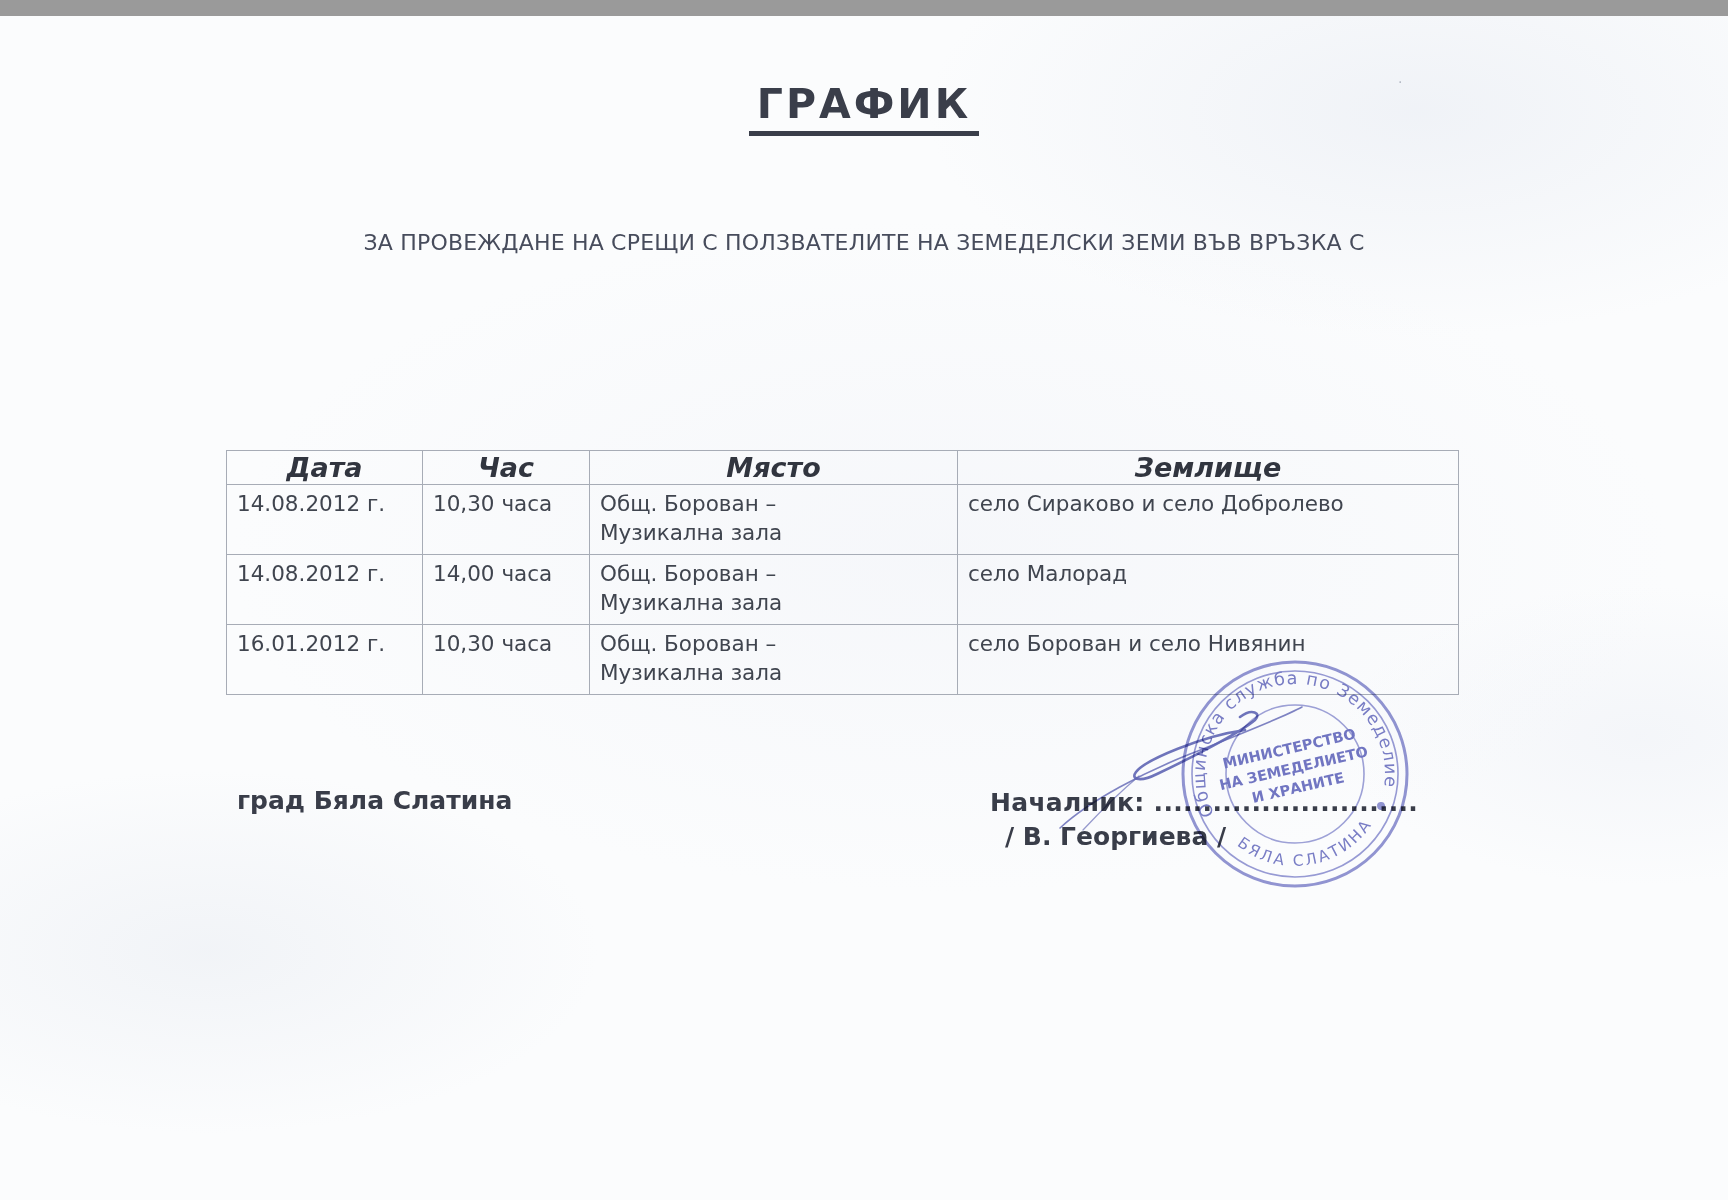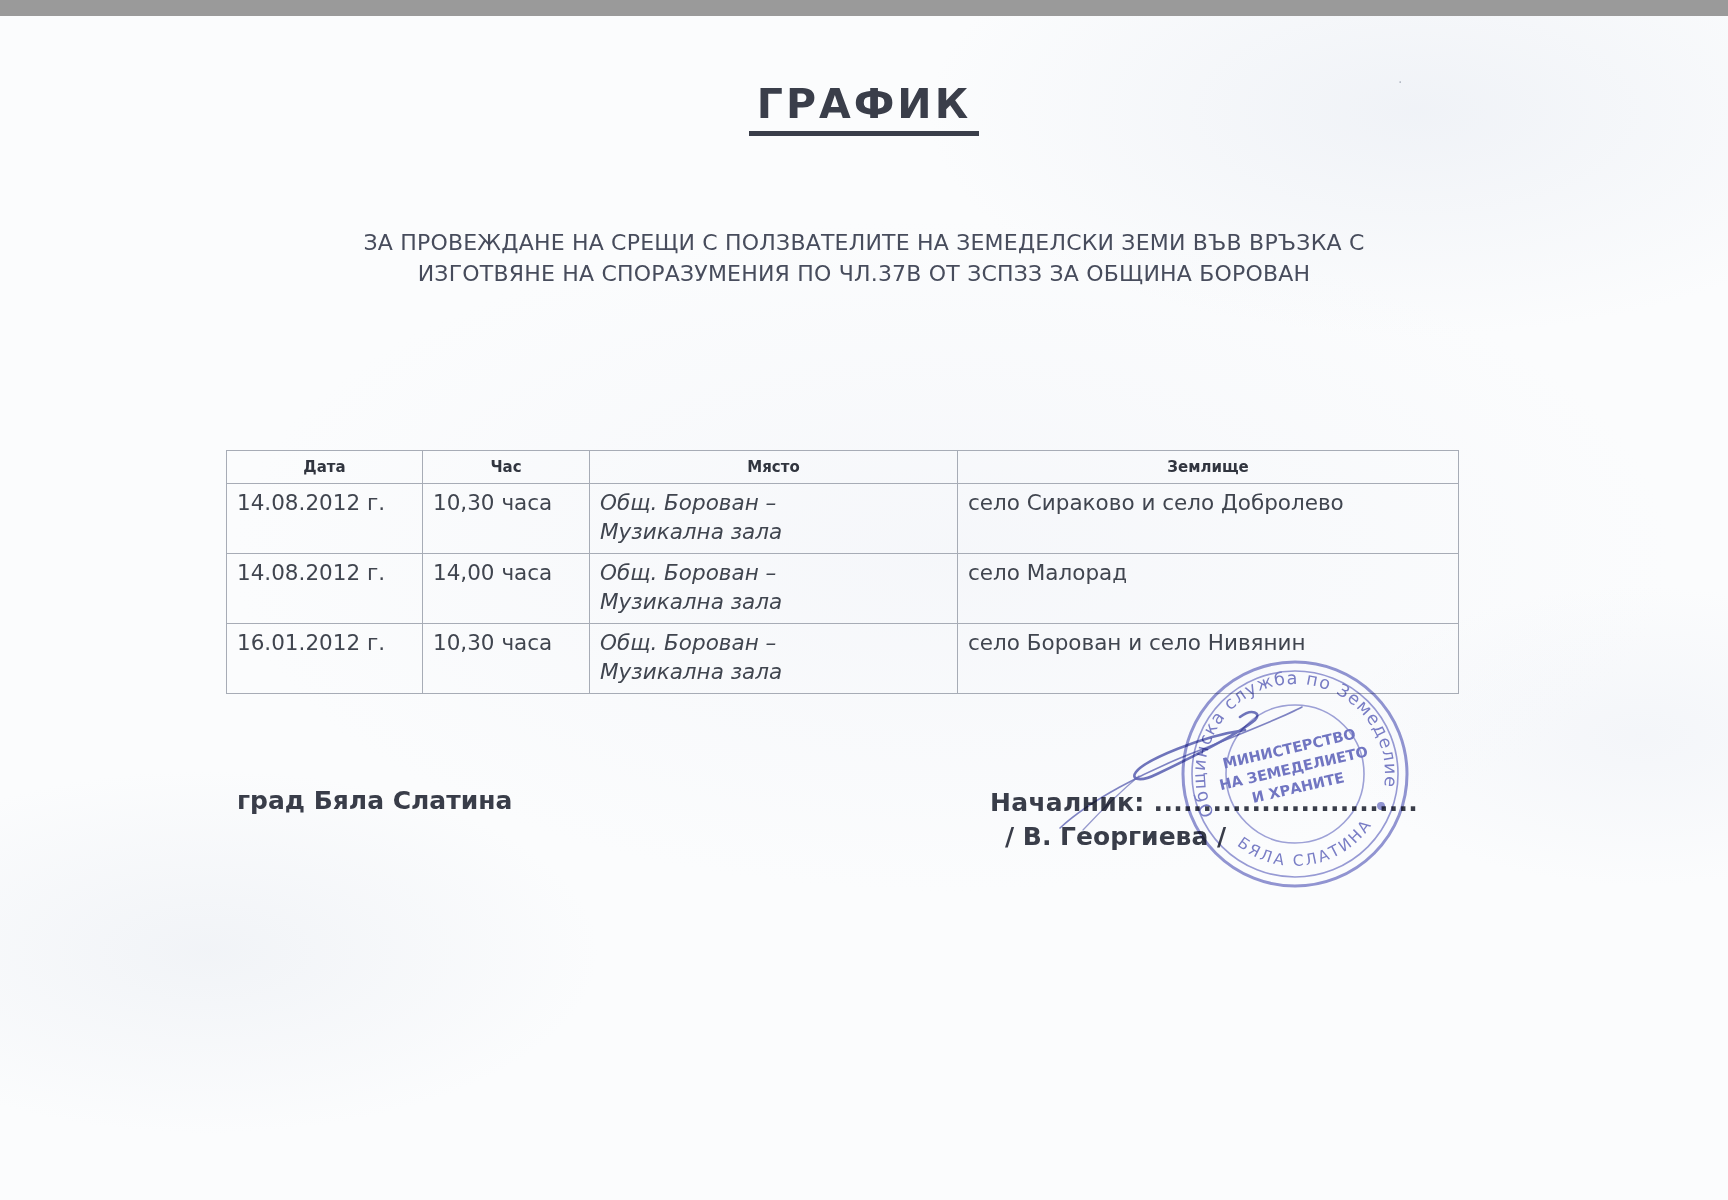--- a/index.html
+++ b/index.html
@@ -35,30 +35,30 @@
   table.meeting-table{
     position:absolute;left:226px;top:434px;
     width:1232px;
     border-collapse:collapse;table-layout:fixed;
     font-size:21.5px;color:#40454f;
   }
   table.meeting-table th, table.meeting-table td{
     border:1px solid #a7acb6;
   }
   table.meeting-table th{
-    font-size:15px;font-weight:bold;color:#31353f;
-    height:30px;padding:1px 4px;text-align:center;
+    font-size:27px;font-weight:bold;color:#31353f;
+    height:30px;padding:1px 4px;text-align:center;font-style:italic;
   }
   table.meeting-table td{
     vertical-align:top;
     height:59px;
     padding:4px 10px 6px 10px;
     line-height:29px;
   }
-  td.cell-place{white-space:pre-line;font-style:italic;}
+  td.cell-place{white-space:pre-line;}
   .footer-left{
     position:absolute;left:237px;top:767px;
     font-size:25px;font-weight:bold;line-height:35px;
     color:#393d49;
     z-index:2;
   }
   .chief-line{
     position:absolute;left:990px;top:772px;
     font-size:25px;font-weight:bold;color:#393d49;
     letter-spacing:.3px;
@@ -87,21 +87,20 @@
 <body>
 
 <div class="page">
 
   <div class="title-wrap">
     <span class="title-text">ГРАФИК</span>
   </div>
 
   <div class="subtitle">
     <div>ЗА ПРОВЕЖДАНЕ НА СРЕЩИ С ПОЛЗВАТЕЛИТЕ НА ЗЕМЕДЕЛСКИ ЗЕМИ ВЪВ ВРЪЗКА С</div>
-    <div>ИЗГОТВЯНЕ НА СПОРАЗУМЕНИЯ ПО ЧЛ.37В ОТ ЗСПЗЗ ЗА ОБЩИНА БОРОВАН</div>
   </div>
 
   <table class="meeting-table">
     <colgroup>
       <col style="width:196px">
       <col style="width:167px">
       <col style="width:368px">
       <col style="width:501px">
     </colgroup>
     <thead>

